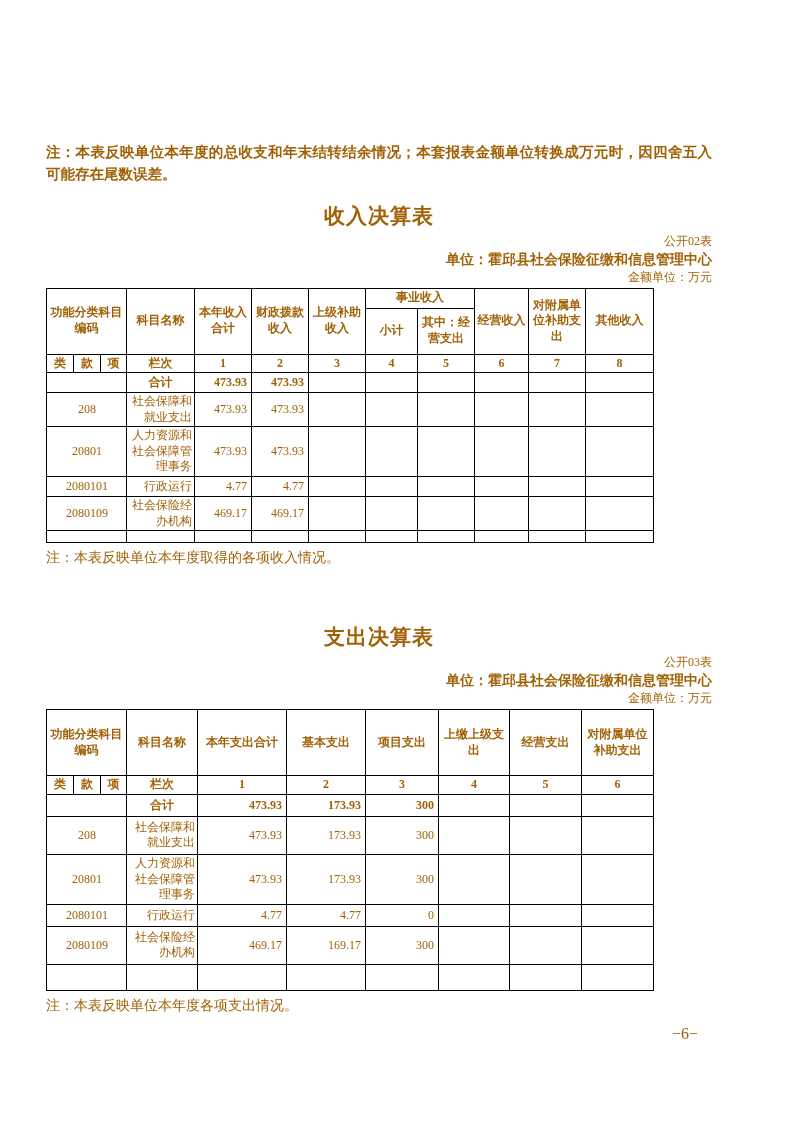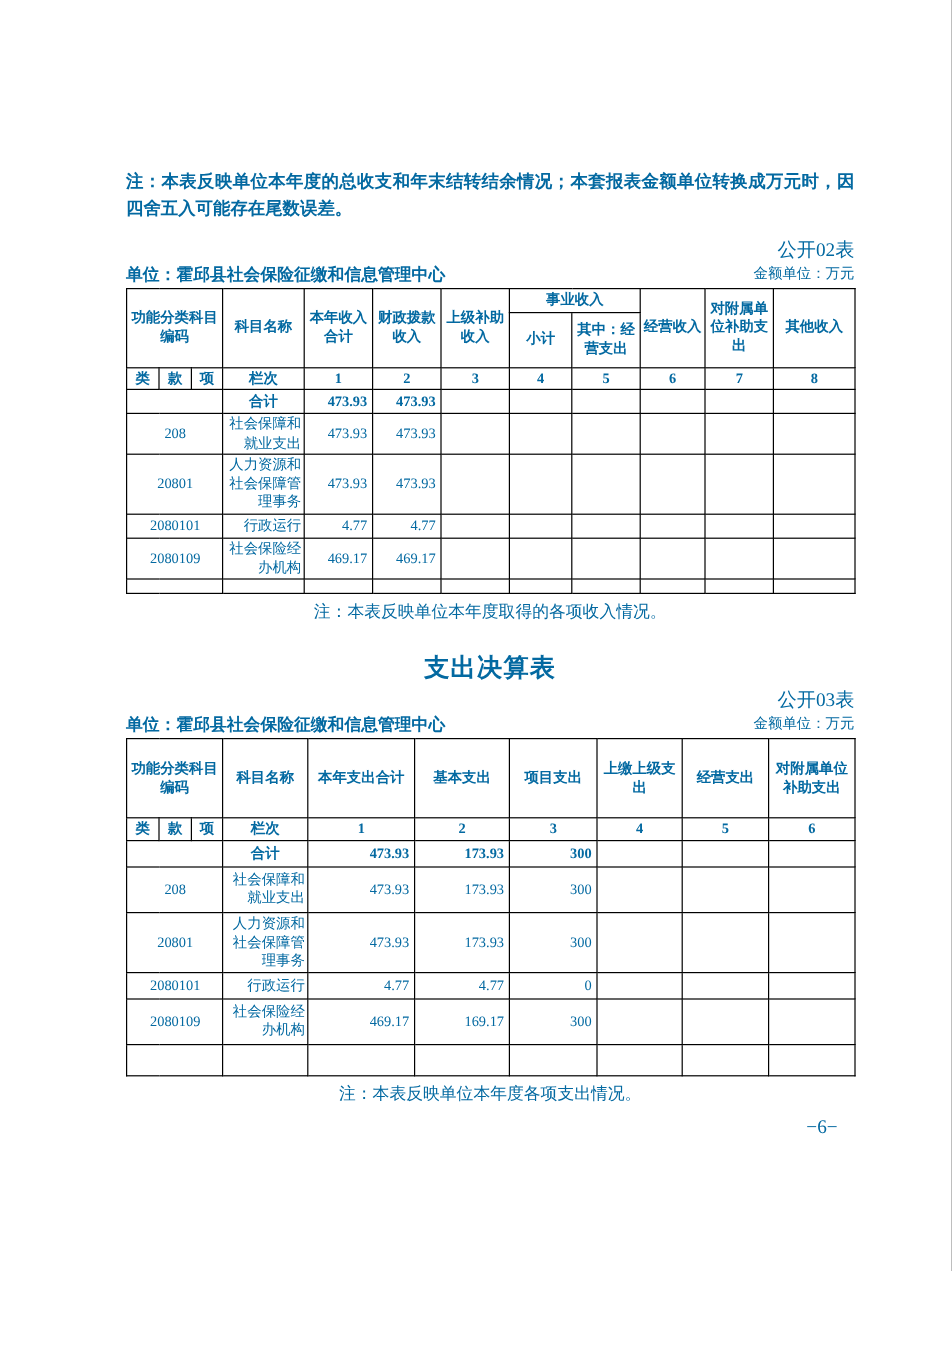--- a/index.html
+++ b/index.html
@@ -1,28 +1,28 @@
 <!DOCTYPE html>
 <html><head>
 <meta charset="utf-8">
 <style>
   * { box-sizing: border-box; }
   html, body { margin:0; padding:0; background:#888; }
   .page {
-    width:793px; height:1122px; margin:0 auto; background:#ffffff; color:#0369a1;
+    width:793px; height:1122px; margin:0 auto; background:#ffffff; color:#a16207;
     font-family:"Liberation Serif","DejaVu Serif",serif;
-    padding:142px 81px 0 105px; position:relative;
+    padding:142px 81px 0 46px; position:relative;
   }
   .top-note { margin:0 0 12px 0; font-size:14.5px; line-height:1.5; font-weight:bold; text-align:justify; }
   .table-title {
     margin:16px 0 2px 0; text-align:center; font-size:21px; font-weight:bold;
     font-family:"Liberation Sans","DejaVu Sans",sans-serif; letter-spacing:1px;
   }
-  .form-code { text-align:right; font-size:16px; margin:3px 0 1px 0; }
-  .unit-row { display:flex; justify-content:space-between; margin:0 0 2px 0; }
+  .form-code { text-align:right; font-size:12px; margin:3px 0 1px 0; }
+  .unit-row { display:flex; justify-content:space-between; align-items:flex-end; margin:0 0 2px 0;flex-direction:column; }
   .unit-label { font-size:14px; font-weight:bold; }
   .amount-unit { font-size:12px; }
   table.t { border-collapse:collapse; width:607px; table-layout:fixed; }
   .t th, .t td {
     border:1px solid #000; font-size:12px; line-height:1.3;
     padding:1px 2px; vertical-align:middle; overflow:hidden; word-break:break-all;
   }
   .t th { font-weight:bold; text-align:center; }
   .t td { text-align:center; }
   .t td.num { text-align:right; padding-right:4px; }
@@ -31,32 +31,33 @@
   .t .bold { font-weight:bold; }
   .th-fc { padding:2px 9px; }
   .th-up { padding:2px 6px; }
   .t1 thead tr.main { height:20px; }
   .t1 thead tr.sub { height:46px; }
   .t2 thead tr.main { height:66px; }
   .t thead tr.lanci { height:18px; }
   .h12 { height:12px; } .h20 { height:20px; } .h22 { height:22px; }
   .h26 { height:26px; } .h34 { height:34px; } .h38 { height:38px; }
   .h48 { height:48px; } .h50 { height:50px; }
-  .table-note { margin:6px 0 0 0; font-size:14px;text-align:center; }
-  .sec-expense .table-title { margin-top:23px; }
+  .table-note { margin:6px 0 0 0; font-size:14px; }
+  .sec-expense .table-title { margin-top:56px; }
   .page-number { text-align:right; font-size:16px; margin-top:10px; padding-right:14px; }
 </style>
 </head>
 <body>
 
 <div class="page">
 
   <p class="top-note">注：本表反映单位本年度的总收支和年末结转结余情况；本套报表金额单位转换成万元时，因四舍五入可能存在尾数误差。</p>
 
   <section class="sec-income">
+    <h1 class="table-title">收入决算表</h1>
     <div class="form-code">公开02表</div>
     <div class="unit-row">
       <span class="unit-label">单位：霍邱县社会保险征缴和信息管理中心</span>
       <span class="amount-unit">金额单位：万元</span>
     </div>
 
     <table class="t t1">
       <colgroup>
         <col style="width:27px">
           <col style="width:27px">

